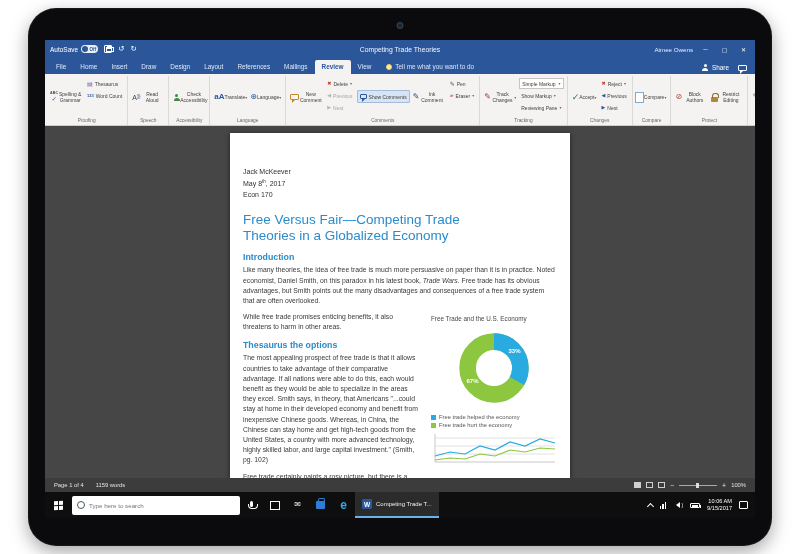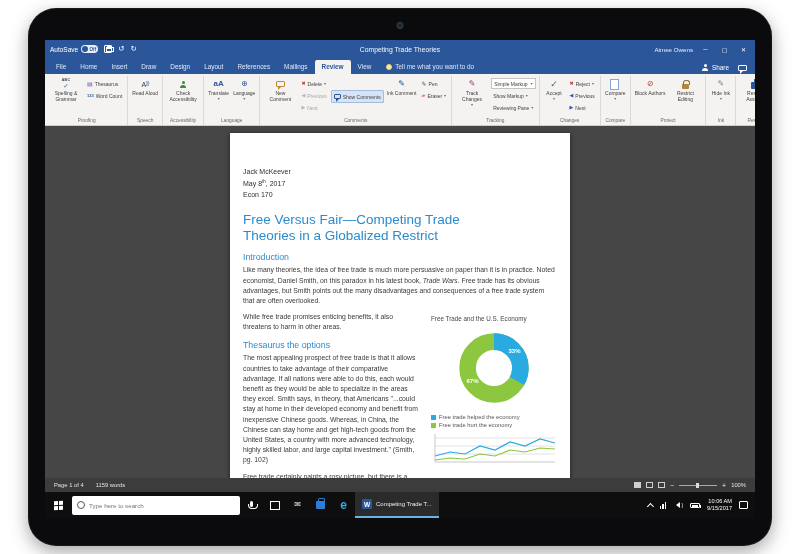--- a/index.html
+++ b/index.html
@@ -35,21 +35,21 @@
   .ic-person:before{content:'';position:absolute;top:0;left:2px;width:3px;height:3px;border-radius:50%;background:currentColor}
   .ic-person:after{content:'';position:absolute;bottom:0;left:0.5px;width:6px;height:3px;border-radius:3px 3px 0 0;background:currentColor}
   .ic-bub{width:9px;height:6px;border:1px solid currentColor;border-radius:1px;position:relative;display:inline-block}
   .ic-bub:after{content:'';position:absolute;left:1px;bottom:-4px;width:0;height:0;border:2px solid transparent;border-top-color:currentColor;border-left-color:currentColor}
 
   
   .ribbon{height:52px;background:#f4f3f2;border-bottom:1px solid #cfcdcb;display:flex;align-items:stretch;padding:2px 1px 0;overflow:hidden}
   .rgroup{display:flex;flex-direction:column;border-right:1px solid #dbd9d6;padding:0 3px;flex:0 0 auto}
   .rbtns{flex:1;display:flex;align-items:stretch;gap:2px}
   .rgl{font-size:4.8px;color:#6b6965;text-align:center;padding:1px 0 2px;white-space:nowrap}
-  .rb-large{display:flex;flex-direction:column;align-items:center;font-size:5px;color:#3f3e3c;text-align:center;padding:2px 1px 0;min-width:23px;max-width:34px;line-height:1.15}
+  .rb-large{display:flex;flex-direction:row;align-items:center;font-size:5px;color:#3f3e3c;text-align:center;padding:2px 1px 0;min-width:23px;max-width:34px;line-height:1.15}
   .rb-large .ric{height:12px;display:flex;align-items:center;justify-content:center;margin-bottom:1px}
   .rcol{display:flex;flex-direction:column;gap:1px;padding-top:2px}
   .rb-small{display:flex;align-items:center;gap:2px;font-size:5px;color:#3f3e3c;padding:0 2px;height:11px;white-space:nowrap}
   .rb-mid{align-self:center;height:13px}
   .hl{background:#d6e4f5;border:1px solid #a3bcd9;border-radius:1px}
   .disabled{color:#a9a7a4}
   .dd{font-size:4px;color:#6f6d6a;line-height:1}
   .combo{border:1px solid #c6c4c2;background:#fff;height:11px;display:flex;align-items:center;gap:3px;padding:0 2px}
   .gi{font-size:8px;line-height:1}
   .blue{color:#2b579a}.green{color:#3f8a3f}.red{color:#c0392b}.gray{color:#8a8886}.purple{color:#7a62a8}.pink{color:#e07a9a}
@@ -62,21 +62,21 @@
   .ic-lock{width:7px;height:5px;background:#b0883c;border-radius:1px;position:relative;margin-top:4px}
   .ic-lock:before{content:'';position:absolute;top:-4px;left:1px;width:5px;height:4px;border:1px solid #8c6d30;border-bottom:0;border-radius:3px 3px 0 0}
   .ic-case{width:10px;height:7px;background:#2b579a;border-radius:1px;position:relative;margin-top:3px}
   .ic-case:before{content:'';position:absolute;top:-3px;left:3px;width:4px;height:3px;border:1px solid #2b579a;border-bottom:0;border-radius:1px 1px 0 0}
 
   
   .docarea{position:relative;height:352px;background:#464646;overflow:hidden}
   .page{position:absolute;left:185px;top:7px;width:340px;height:620px;background:#fff;box-shadow:0 1px 5px rgba(0,0,0,.55);padding:33px 13px 0}
   .meta{font-size:7px;color:#303030;line-height:1.65}
   .dtitle{font-size:13.5px;color:#2a8bcd;line-height:1.2;margin:11px 0 4px;max-width:268px;font-weight:400}
-  .dh{font-size:8.8px;color:#2a8bcd;margin:8px 0 3px;font-weight:400}
+  .dh{font-size:8.8px;color:#2a8bcd;margin:8px 0 3px;font-weight:700}
   .bp{font-size:6.8px;color:#3a3a3a;line-height:1.5;margin-bottom:6px}
   .chartbox{float:right;width:126px;margin:3px 0 3px 9px}
   .ct{font-size:6.3px;color:#474747;margin-bottom:2px}
   .donut-wrap{display:flex;justify-content:center}
   .legend{display:flex;flex-direction:column;gap:2px;margin:2px 0 4px}
   .litem{display:flex;align-items:center;gap:3px;font-size:5.8px;color:#555}
   .lsw{width:5px;height:5px;flex:0 0 auto}
   .pct{fill:#fff;font-size:6.2px;font-weight:bold;font-family:"Liberation Sans",sans-serif}
 
   
@@ -407,21 +407,21 @@
 
     </div>
 
     <div class="docarea">
       <div class="page">
         <div class="meta">
           <div>Jack McKeever</div>
           <div><span>May 8</span><sup style="font-size:4.5px">th</sup><span>, 2017</span></div>
           <div>Econ 170</div>
         </div>
-        <div class="dtitle">Free Versus Fair—Competing Trade Theories in a Globalized Restrict</div>
+        <div class="dtitle">Free Versus Fair—Competing Trade Theories in a Globalized Economy</div>
         <div class="dh">Introduction</div>
         <div class="bp"><span>Like many theories, the idea of free trade is much more persuasive on paper than it is in practice. Noted economist, Daniel Smith, on this paradox in his latest book, </span><i>Trade Wars</i><span>. Free trade has its obvious advantages, but Smith points out the many disadvantages and consequences of a free trade system that are often overlooked.</span></div>
 
         <div class="chartbox">
           <div class="ct">Free Trade and the U.S. Economy</div>
           <div class="donut-wrap">
             <svg width="88" height="88" viewBox="0 0 90 90">
               <circle cx="45" cy="45" r="27" fill="none" stroke="#8dc63f" stroke-width="17"></circle>
               <circle cx="45" cy="45" r="27" fill="none" stroke="#29abe2" stroke-width="17" stroke-dasharray="55.98 113.67" transform="rotate(-90 45 45)"></circle>
               <text class="pct" x="66" y="30" text-anchor="middle">33%</text>

